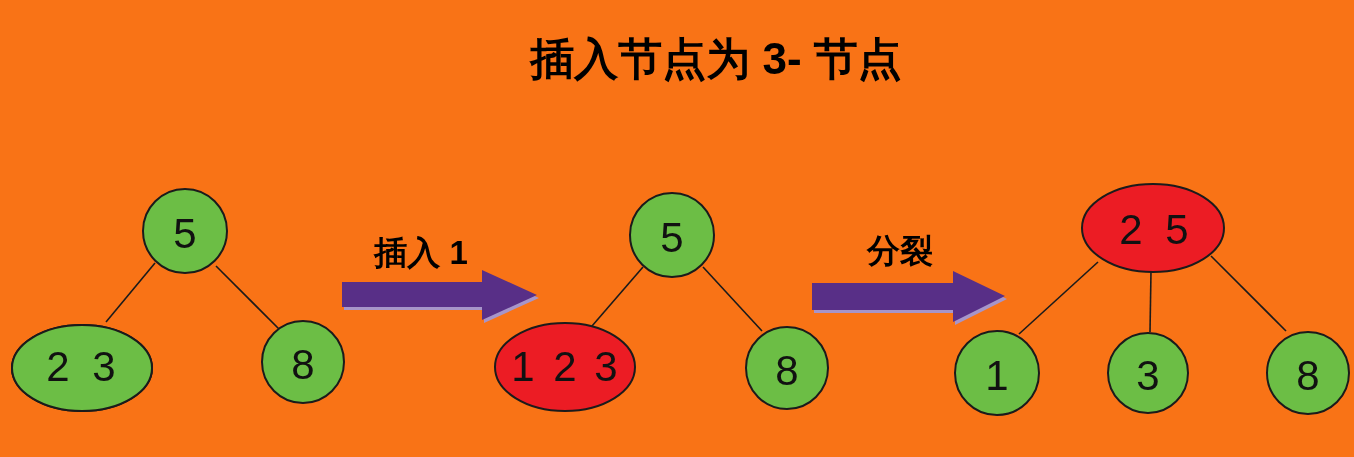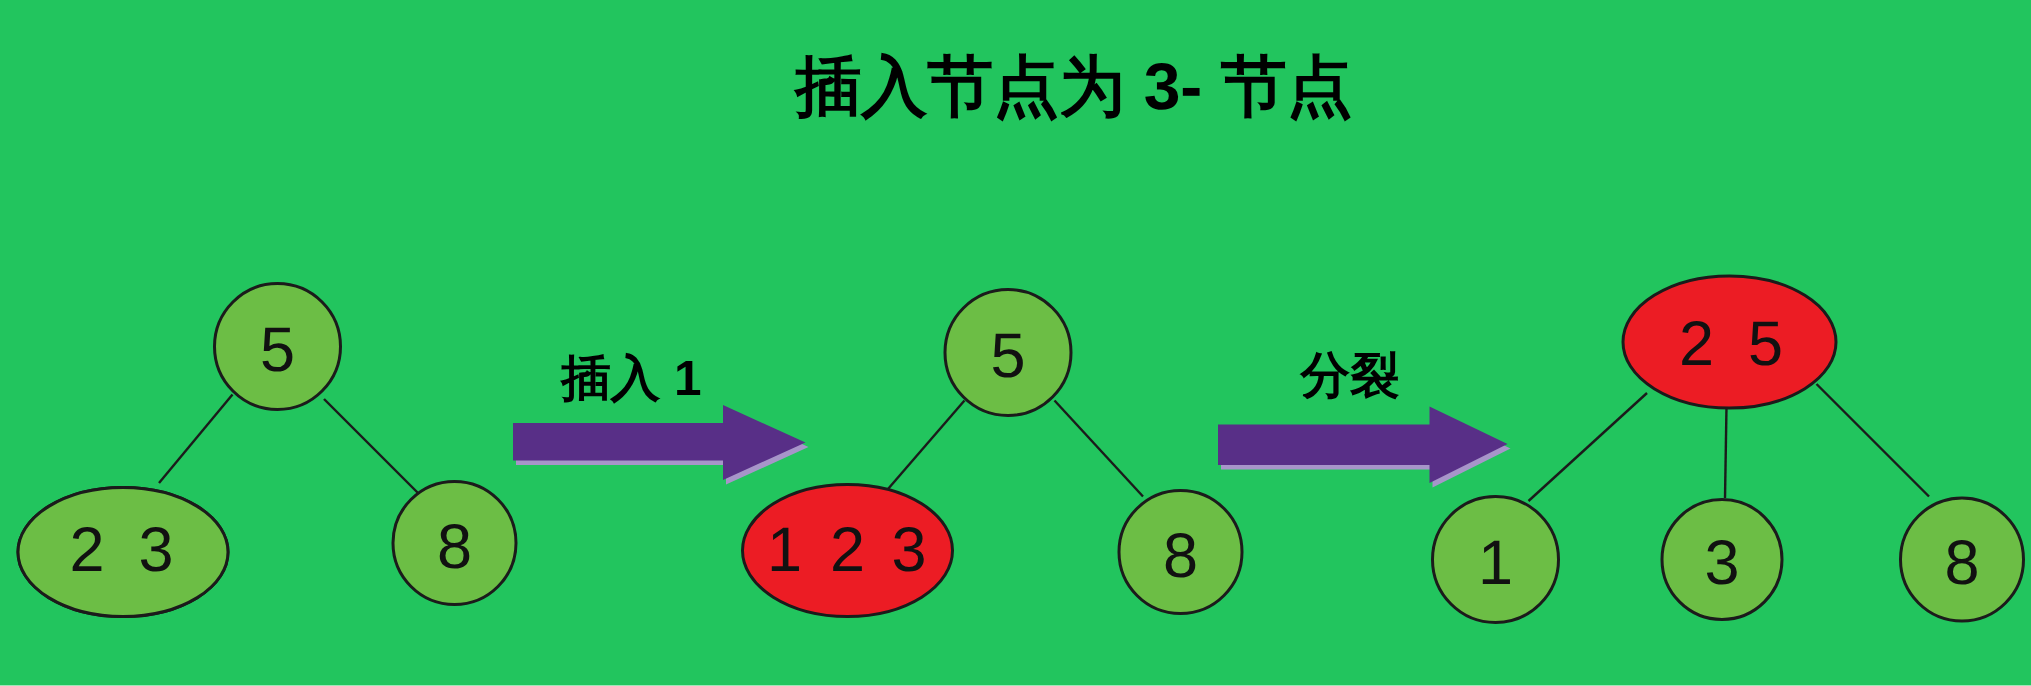--- a/index.html
+++ b/index.html
@@ -5,21 +5,21 @@
   html, body {
     margin: 0;
     padding: 0;
     background: #ffffff;
     font-family: "Liberation Sans", sans-serif;
   }
   .stage {
     position: relative;
     width: 1354px;
     height: 457px;
-    background: #22c55e;
+    background: #f97316;
     overflow: hidden;
   }
   svg { display: block; }
   .node {
     stroke: #1b1b1b;
     stroke-width: 2;
   }
   .edge {
     stroke: #1b1b1b;
     stroke-width: 1.6;

